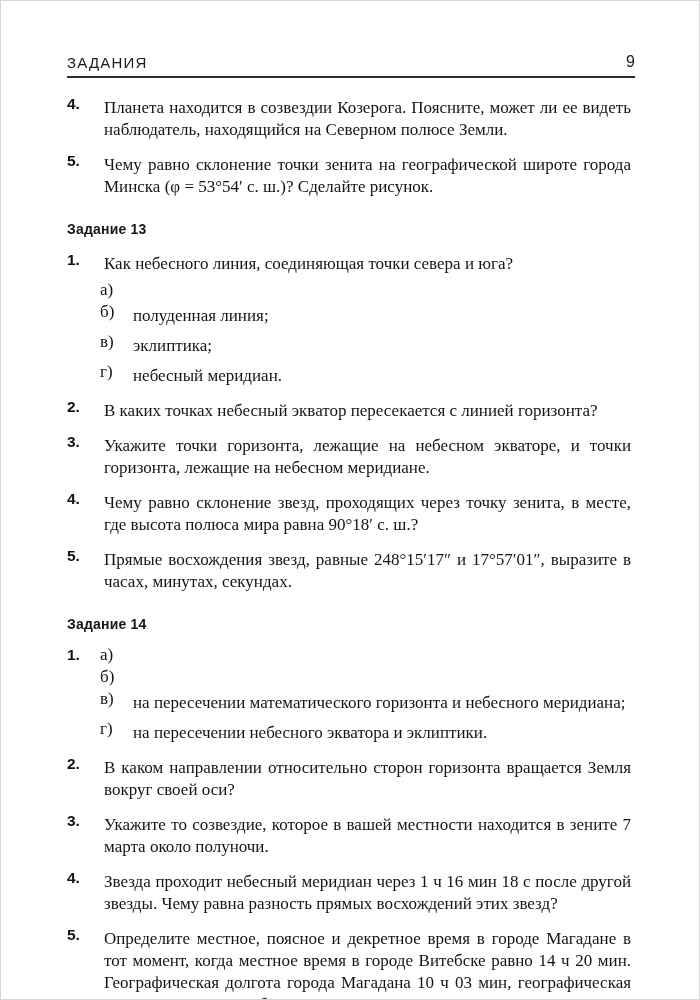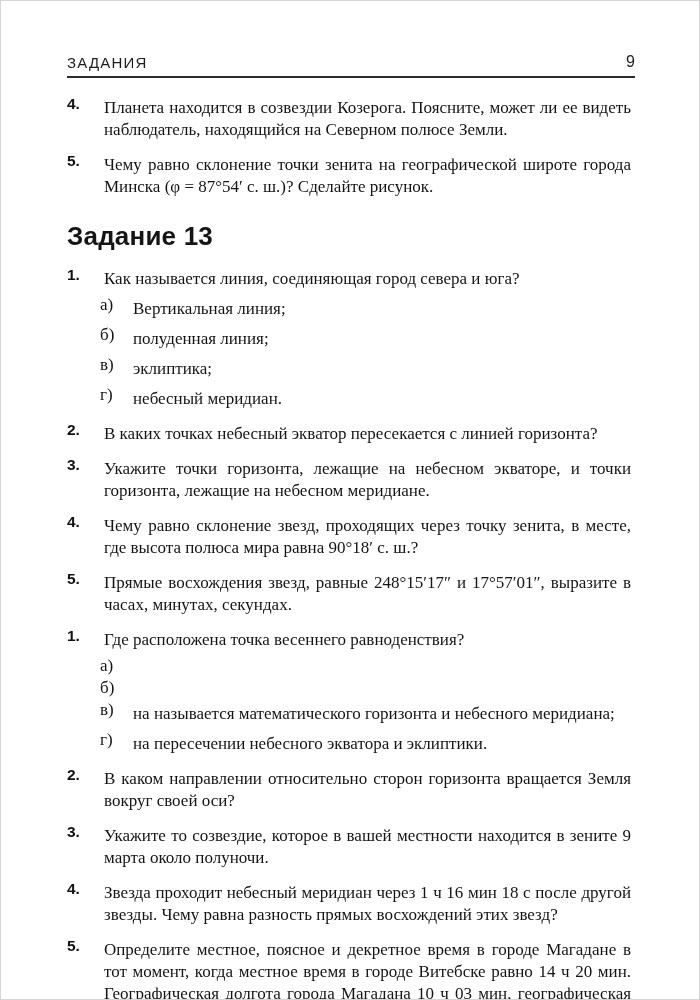--- a/index.html
+++ b/index.html
@@ -19,21 +19,21 @@
     padding-bottom: 5px;
     margin-bottom: 15px;
     font-family: "Liberation Sans", sans-serif;
     text-align: right;
   }
   .running-title { font-size: 15px; letter-spacing: 1.2px; color: #1d1d1d; }
   .page-number  { font-size: 16px; color: #1d1d1d; }
 
   .section-title {
     font-family: "Liberation Sans", sans-serif;
-    font-size: 26px; font-weight: 600; letter-spacing: .2px;
+    font-size: 14px; font-weight: 600; letter-spacing: .2px;
     color: #151515;
     margin: 19px 0 12px 0;
   }
 
   .item { display: flex; margin-bottom: 5px; }
   .item-num {
     flex: 0 0 33px;
     font-family: "Liberation Sans", sans-serif;
     font-weight: 700; font-size: 15.5px; line-height: 22px;
     color: #111;
@@ -66,33 +66,32 @@
 
   <div class="item">
     <span class="item-num">4.</span>
     <div class="item-body">
       <p class="item-text">Планета находится в созвездии Козерога. Поясните, может ли ее видеть наблюдатель, находящийся на Северном полюсе Земли.</p>
     </div>
   </div>
   <div class="item">
     <span class="item-num">5.</span>
     <div class="item-body">
-      <p class="item-text">Чему равно склонение точки зенита на географической широте го­рода Минска (φ = 87°54′ с. ш.)? Сделайте рисунок.</p>
+      <p class="item-text">Чему равно склонение точки зенита на географической широте го­рода Минска (φ = 53°54′ с. ш.)? Сделайте рисунок.</p>
     </div>
   </div>
 
   <h2 class="section-title">Задание 13</h2>
 
   <div class="item">
     <span class="item-num">1.</span>
     <div class="item-body">
-      <p class="item-text">Как называется линия, соединяющая город севера и юга?</p>
+      <p class="item-text">Как небесного линия, соединяющая точки севера и юга?</p>
       <div class="option">
         <span class="option-letter">а)</span>
-        <p class="option-text">Вертикальная линия;</p>
       </div>
       <div class="option">
         <span class="option-letter">б)</span>
         <p class="option-text">полуденная линия;</p>
       </div>
       <div class="option">
         <span class="option-letter">в)</span>
         <p class="option-text">эклиптика;</p>
       </div>
       <div class="option">
@@ -120,52 +119,52 @@
       <p class="item-text">Чему равно склонение звезд, проходящих через точку зенита, в ме­сте, где высота полюса мира равна 90°18′ с. ш.?</p>
     </div>
   </div>
   <div class="item">
     <span class="item-num">5.</span>
     <div class="item-body">
       <p class="item-text">Прямые восхождения звезд, равные 248°15′17″ и 17°57′01″, выразите в часах, минутах, секундах.</p>
     </div>
   </div>
 
+  <h2 class="section-title">Задание 14</h2>
 
   <div class="item">
     <span class="item-num">1.</span>
     <div class="item-body">
-      <p class="item-text">Где расположена точка весеннего равноденствия?</p>
       <div class="option">
         <span class="option-letter">а)</span>
       </div>
       <div class="option">
         <span class="option-letter">б)</span>
       </div>
       <div class="option">
         <span class="option-letter">в)</span>
-        <p class="option-text">на называется математического горизонта и небесного мери­диана;</p>
+        <p class="option-text">на пересечении математического горизонта и небесного мери­диана;</p>
       </div>
       <div class="option">
         <span class="option-letter">г)</span>
         <p class="option-text">на пересечении небесного экватора и эклиптики.</p>
       </div>
     </div>
   </div>
 
   <div class="item">
     <span class="item-num">2.</span>
     <div class="item-body">
       <p class="item-text">В каком направлении относительно сторон горизонта вращается Земля вокруг своей оси?</p>
     </div>
   </div>
   <div class="item">
     <span class="item-num">3.</span>
     <div class="item-body">
-      <p class="item-text">Укажите то созвездие, которое в вашей местности находится в зе­ните 9 марта около полуночи.</p>
+      <p class="item-text">Укажите то созвездие, которое в вашей местности находится в зе­ните 7 марта около полуночи.</p>
     </div>
   </div>
   <div class="item">
     <span class="item-num">4.</span>
     <div class="item-body">
       <p class="item-text">Звезда проходит небесный меридиан через 1 ч 16 мин 18 с после дру­гой звезды. Чему равна разность прямых восхождений этих звезд?</p>
     </div>
   </div>
   <div class="item">
     <span class="item-num">5.</span>

